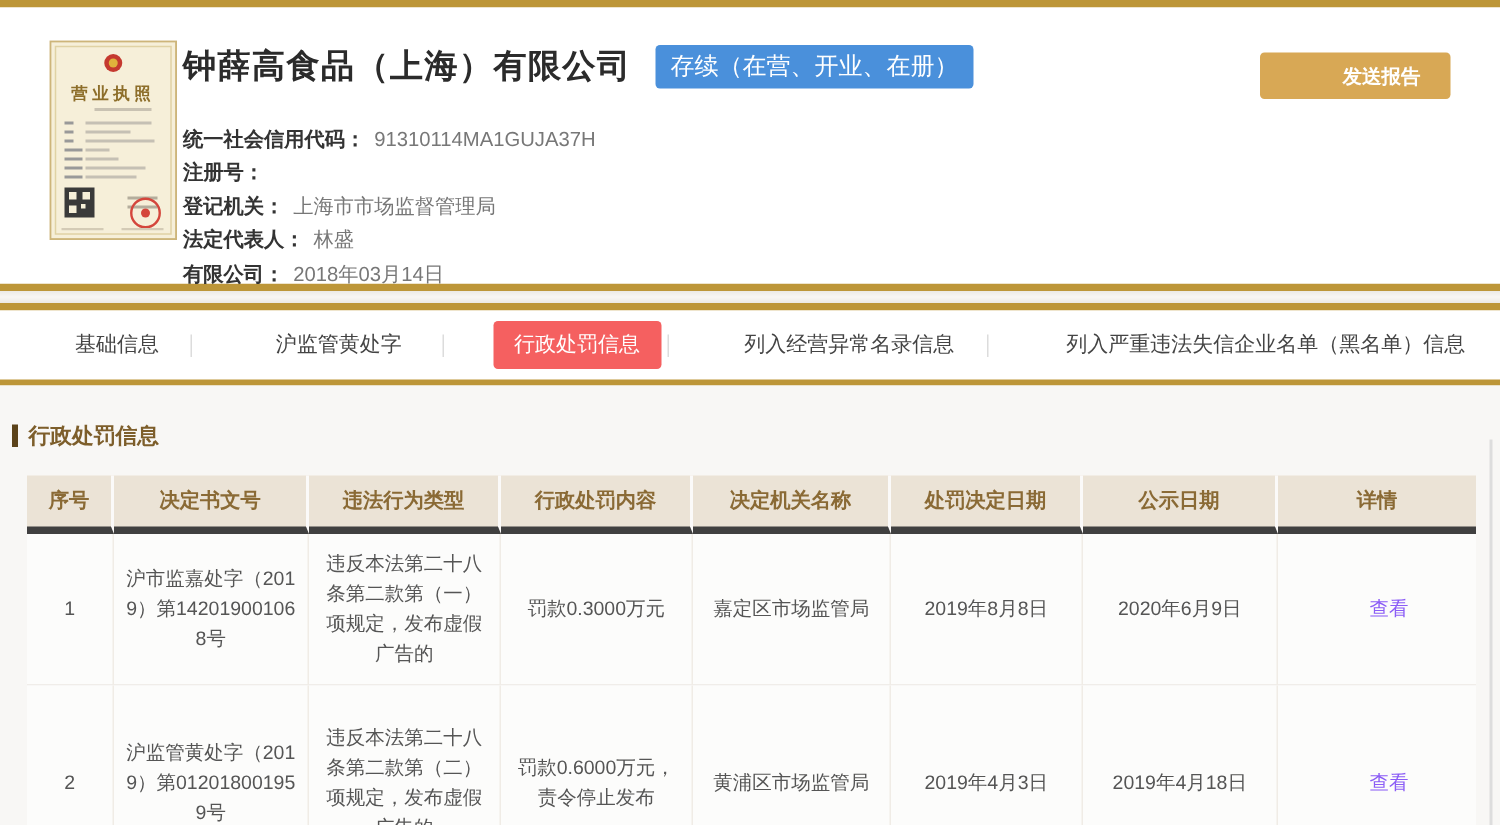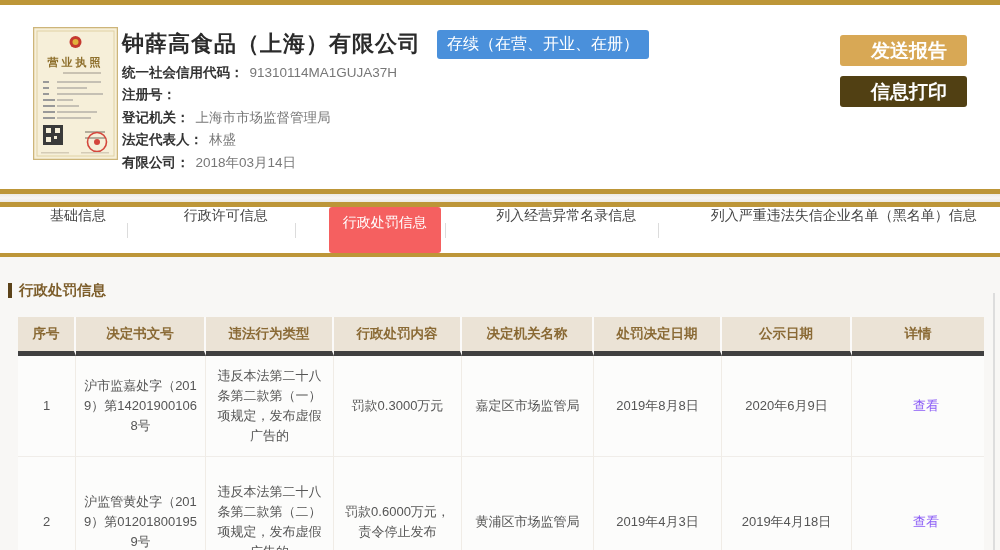--- a/index.html
+++ b/index.html
@@ -10,39 +10,39 @@
   .top-bar  { height:5px; }
 
   
   .header { position:relative; height:184px; background:#fff; }
   .license { position:absolute; left:33px; top:22px; width:85px; height:133px; }
   .info { position:absolute; left:122px; top:24px; }
   .name-row { display:flex; align-items:center; }
   .company-name { font-size:22px; font-weight:bold; color:#2b2b2b; letter-spacing:1px; }
   .status-badge { margin-left:16px; background:#4a90db; color:#fff; font-size:16px;
                   padding:4px 10px; border-radius:3px; white-space:nowrap; }
-  .details { margin-top:3px; }
+  .details { margin-top:23px; }
   .detail-row { line-height:22.4px; font-size:13.5px; }
   .detail-label { font-weight:bold; color:#333; }
   .detail-value { color:#777; margin-left:6px; }
   .actions { position:absolute; right:33px; top:30px; display:flex; flex-direction:column; gap:10px; }
   .action-btn { width:127px; height:31px; border:none; border-radius:3px; color:#fff;
-                font-size:19px; font-weight:bold; text-align:right; padding-right:20px;
+                font-size:13px; font-weight:bold; text-align:right; padding-right:20px;
                 cursor:pointer; font-family:inherit; }
   .btn-report { background:#d8a855; }
   .btn-share  { background:#996d2e; }
   .btn-print  { background:#514013; }
 
   
   .thin-bar { height:5px; }
   .gap-strip { height:8px; background:linear-gradient(#eceae5,#f8f6f3,#eceae5); }
 
   
   .tabs { height:46px; background:#fff; display:flex; align-items:center; }
-  .tab-seg { display:flex; justify-content:center; height:100%;padding-left:29px; }
+  .tab-seg { display:flex; justify-content:center; align-items:center; height:100%;padding-left:29px; }
   .tab { font-size:14px; color:#444; cursor:pointer; white-space:nowrap; }
   .tab-pill { background:#f56060; color:#fff; padding:7px 14px; border-radius:3px; }
   .tab-sep { width:1px; height:15px; background:#dcdcdc; flex:none; }
   .bottom-tab-bar { height:4px; }
 
   
   .main { position:relative; height:293px; background:#f8f7f5; }
   .section-title { display:flex; align-items:center; padding:24px 0 0 8px; }
   .section-marker { width:4px; height:15px; background:#5c431a; margin-right:7px; }
   .section-text { font-size:14.5px; font-weight:bold; color:#7d5e2b; }
@@ -128,35 +128,34 @@
         <span class="detail-label">法定代表人：</span><span class="detail-value">林盛</span>
       </div>
       <div class="detail-row">
         <span class="detail-label">有限公司：</span><span class="detail-value">2018年03月14日</span>
       </div>
     </div>
   </div>
 
   <div class="actions">
     <button class="action-btn btn-report">发送报告</button>
-    <button class="action-btn btn-print">信息打印</button>
   </div>
 </div>
 
 <div class="gold-bar thin-bar"></div>
 <div class="gap-strip"></div>
 <div class="gold-bar thin-bar"></div>
 
 <nav class="tabs">
   <div class="tab-seg" style="flex:115">
     <span class="tab">基础信息</span>
   </div>
   <span class="tab-sep"></span>
   <div class="tab-seg" style="flex:162">
-    <span class="tab">行政许可信息</span>
+    <span class="tab">沪监管黄处字</span>
   </div>
   <span class="tab-sep"></span>
   <div class="tab-seg" style="flex:141">
     <span class="tab tab-pill">行政处罚信息</span>
   </div>
   <span class="tab-sep"></span>
   <div class="tab-seg" style="flex:215">
     <span class="tab">列入经营异常名录信息</span>
   </div>
   <span class="tab-sep"></span>

